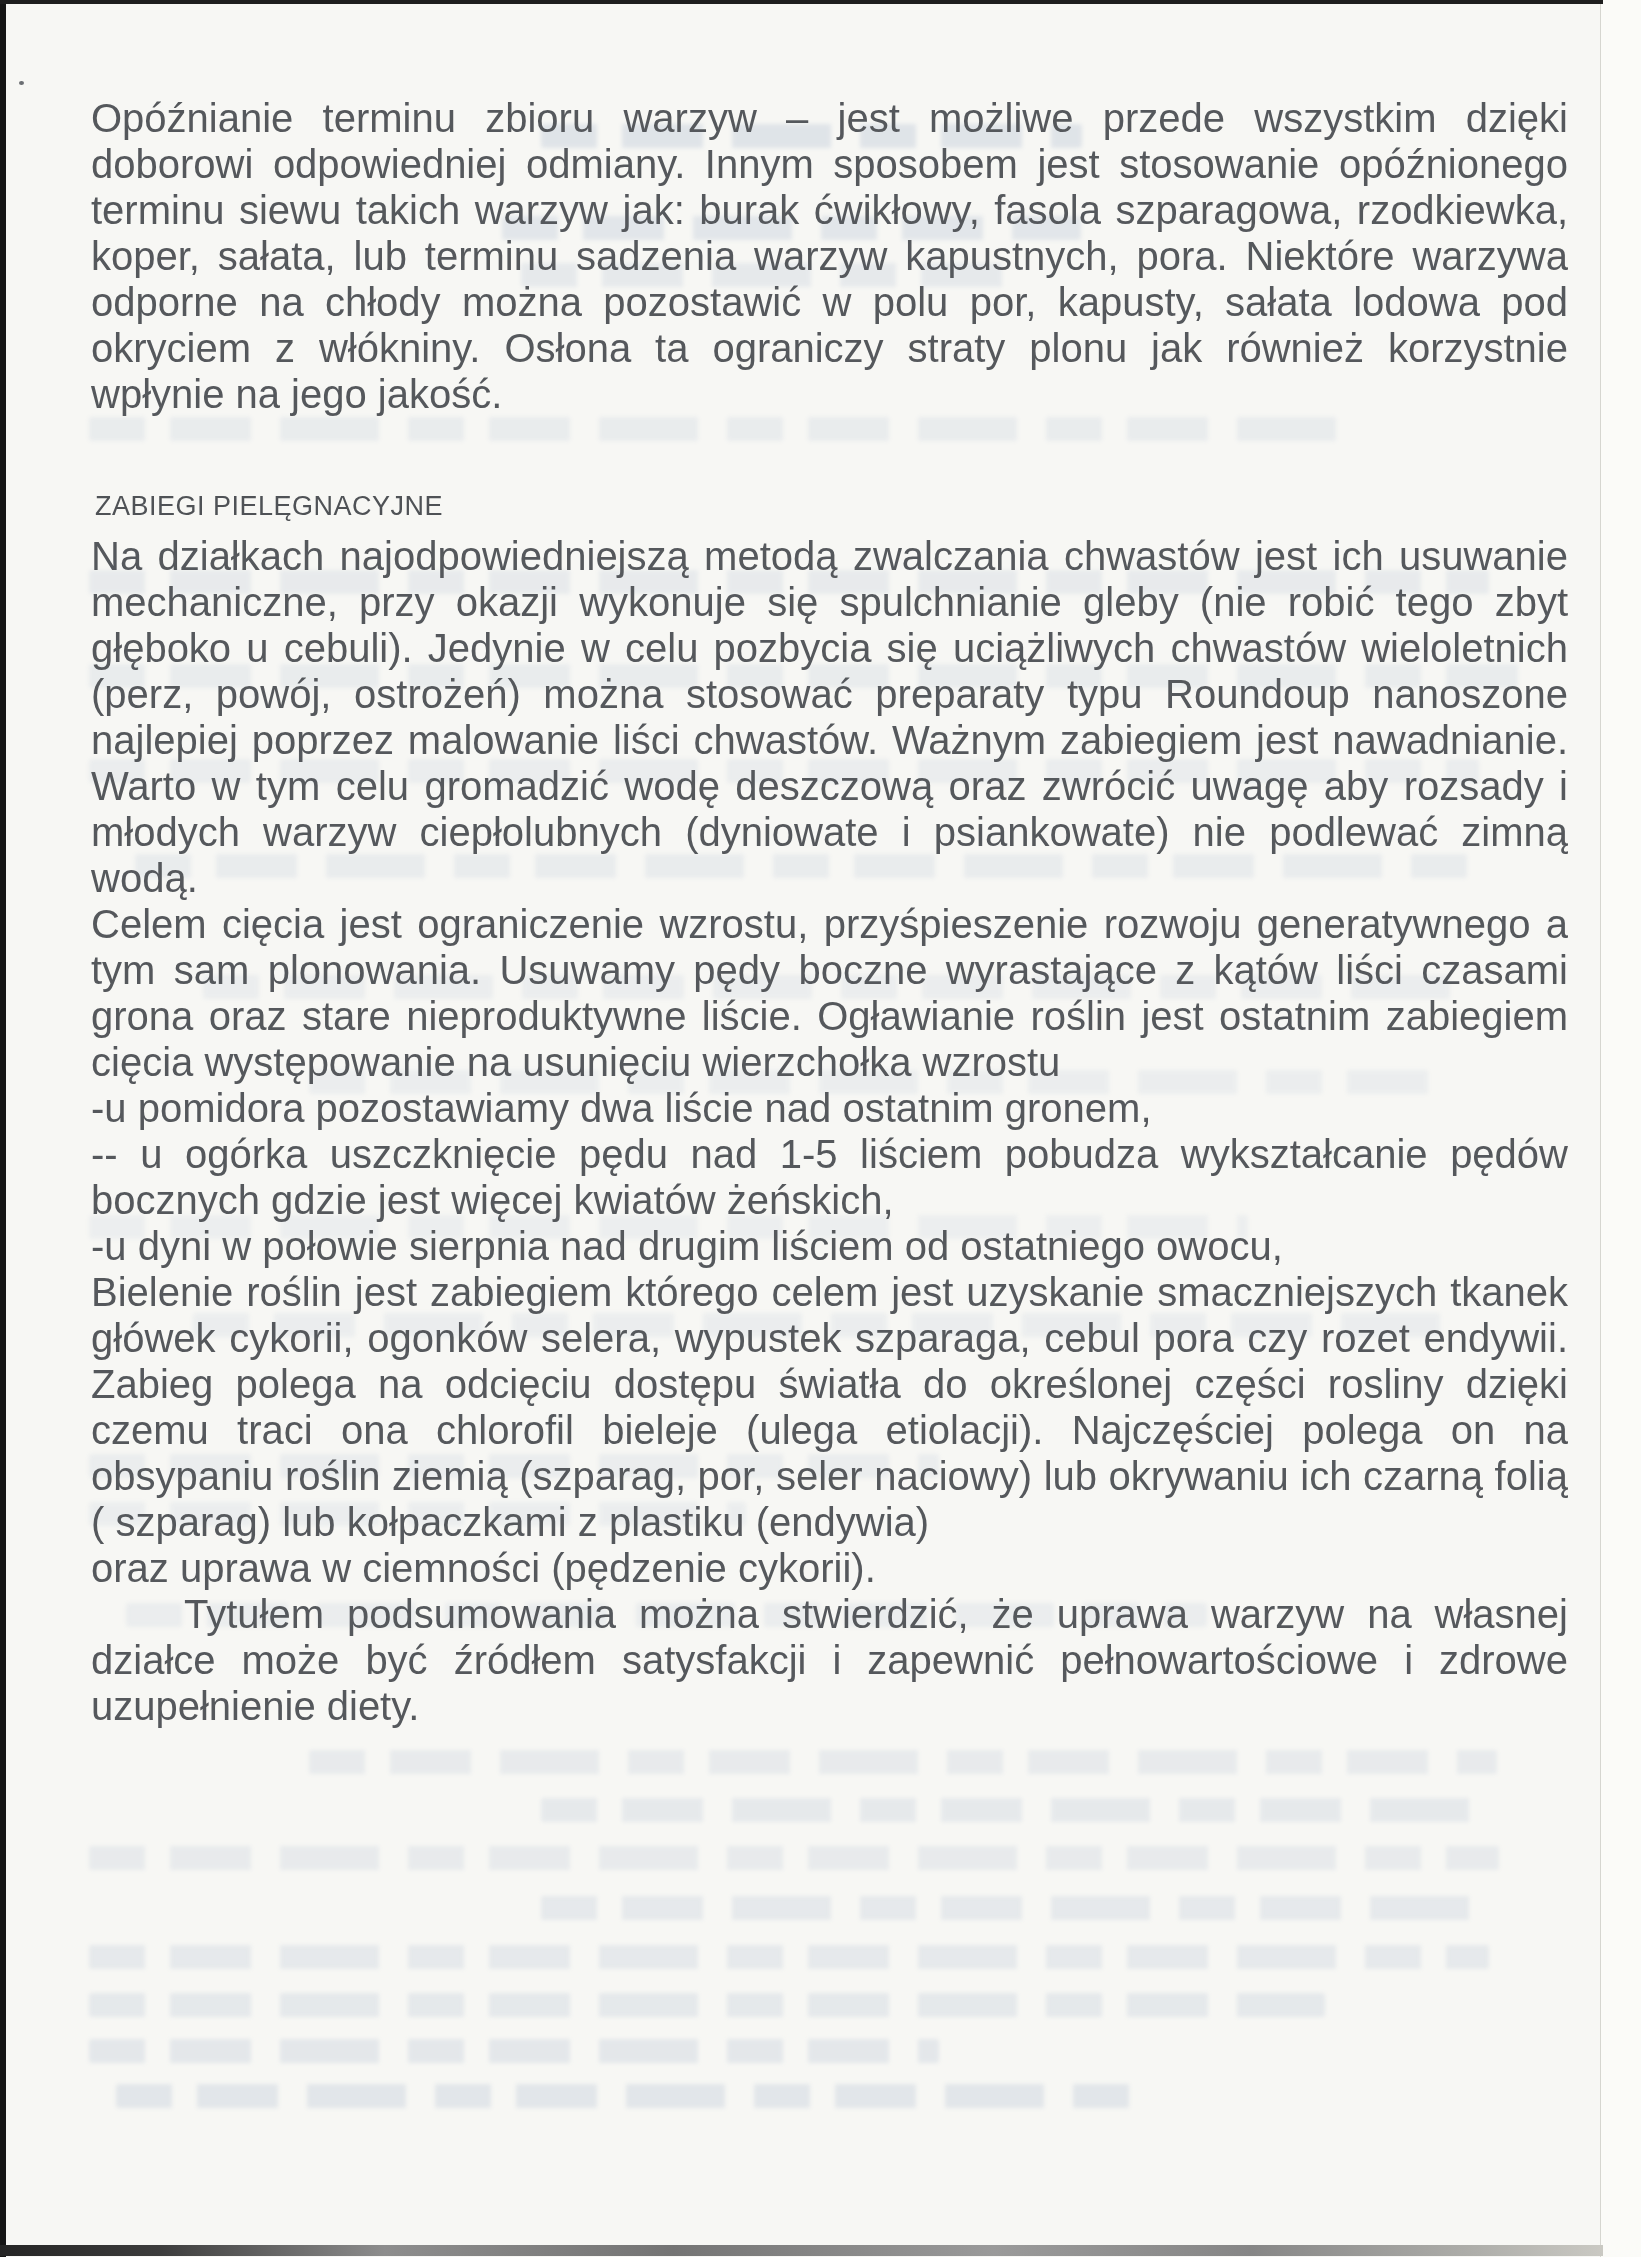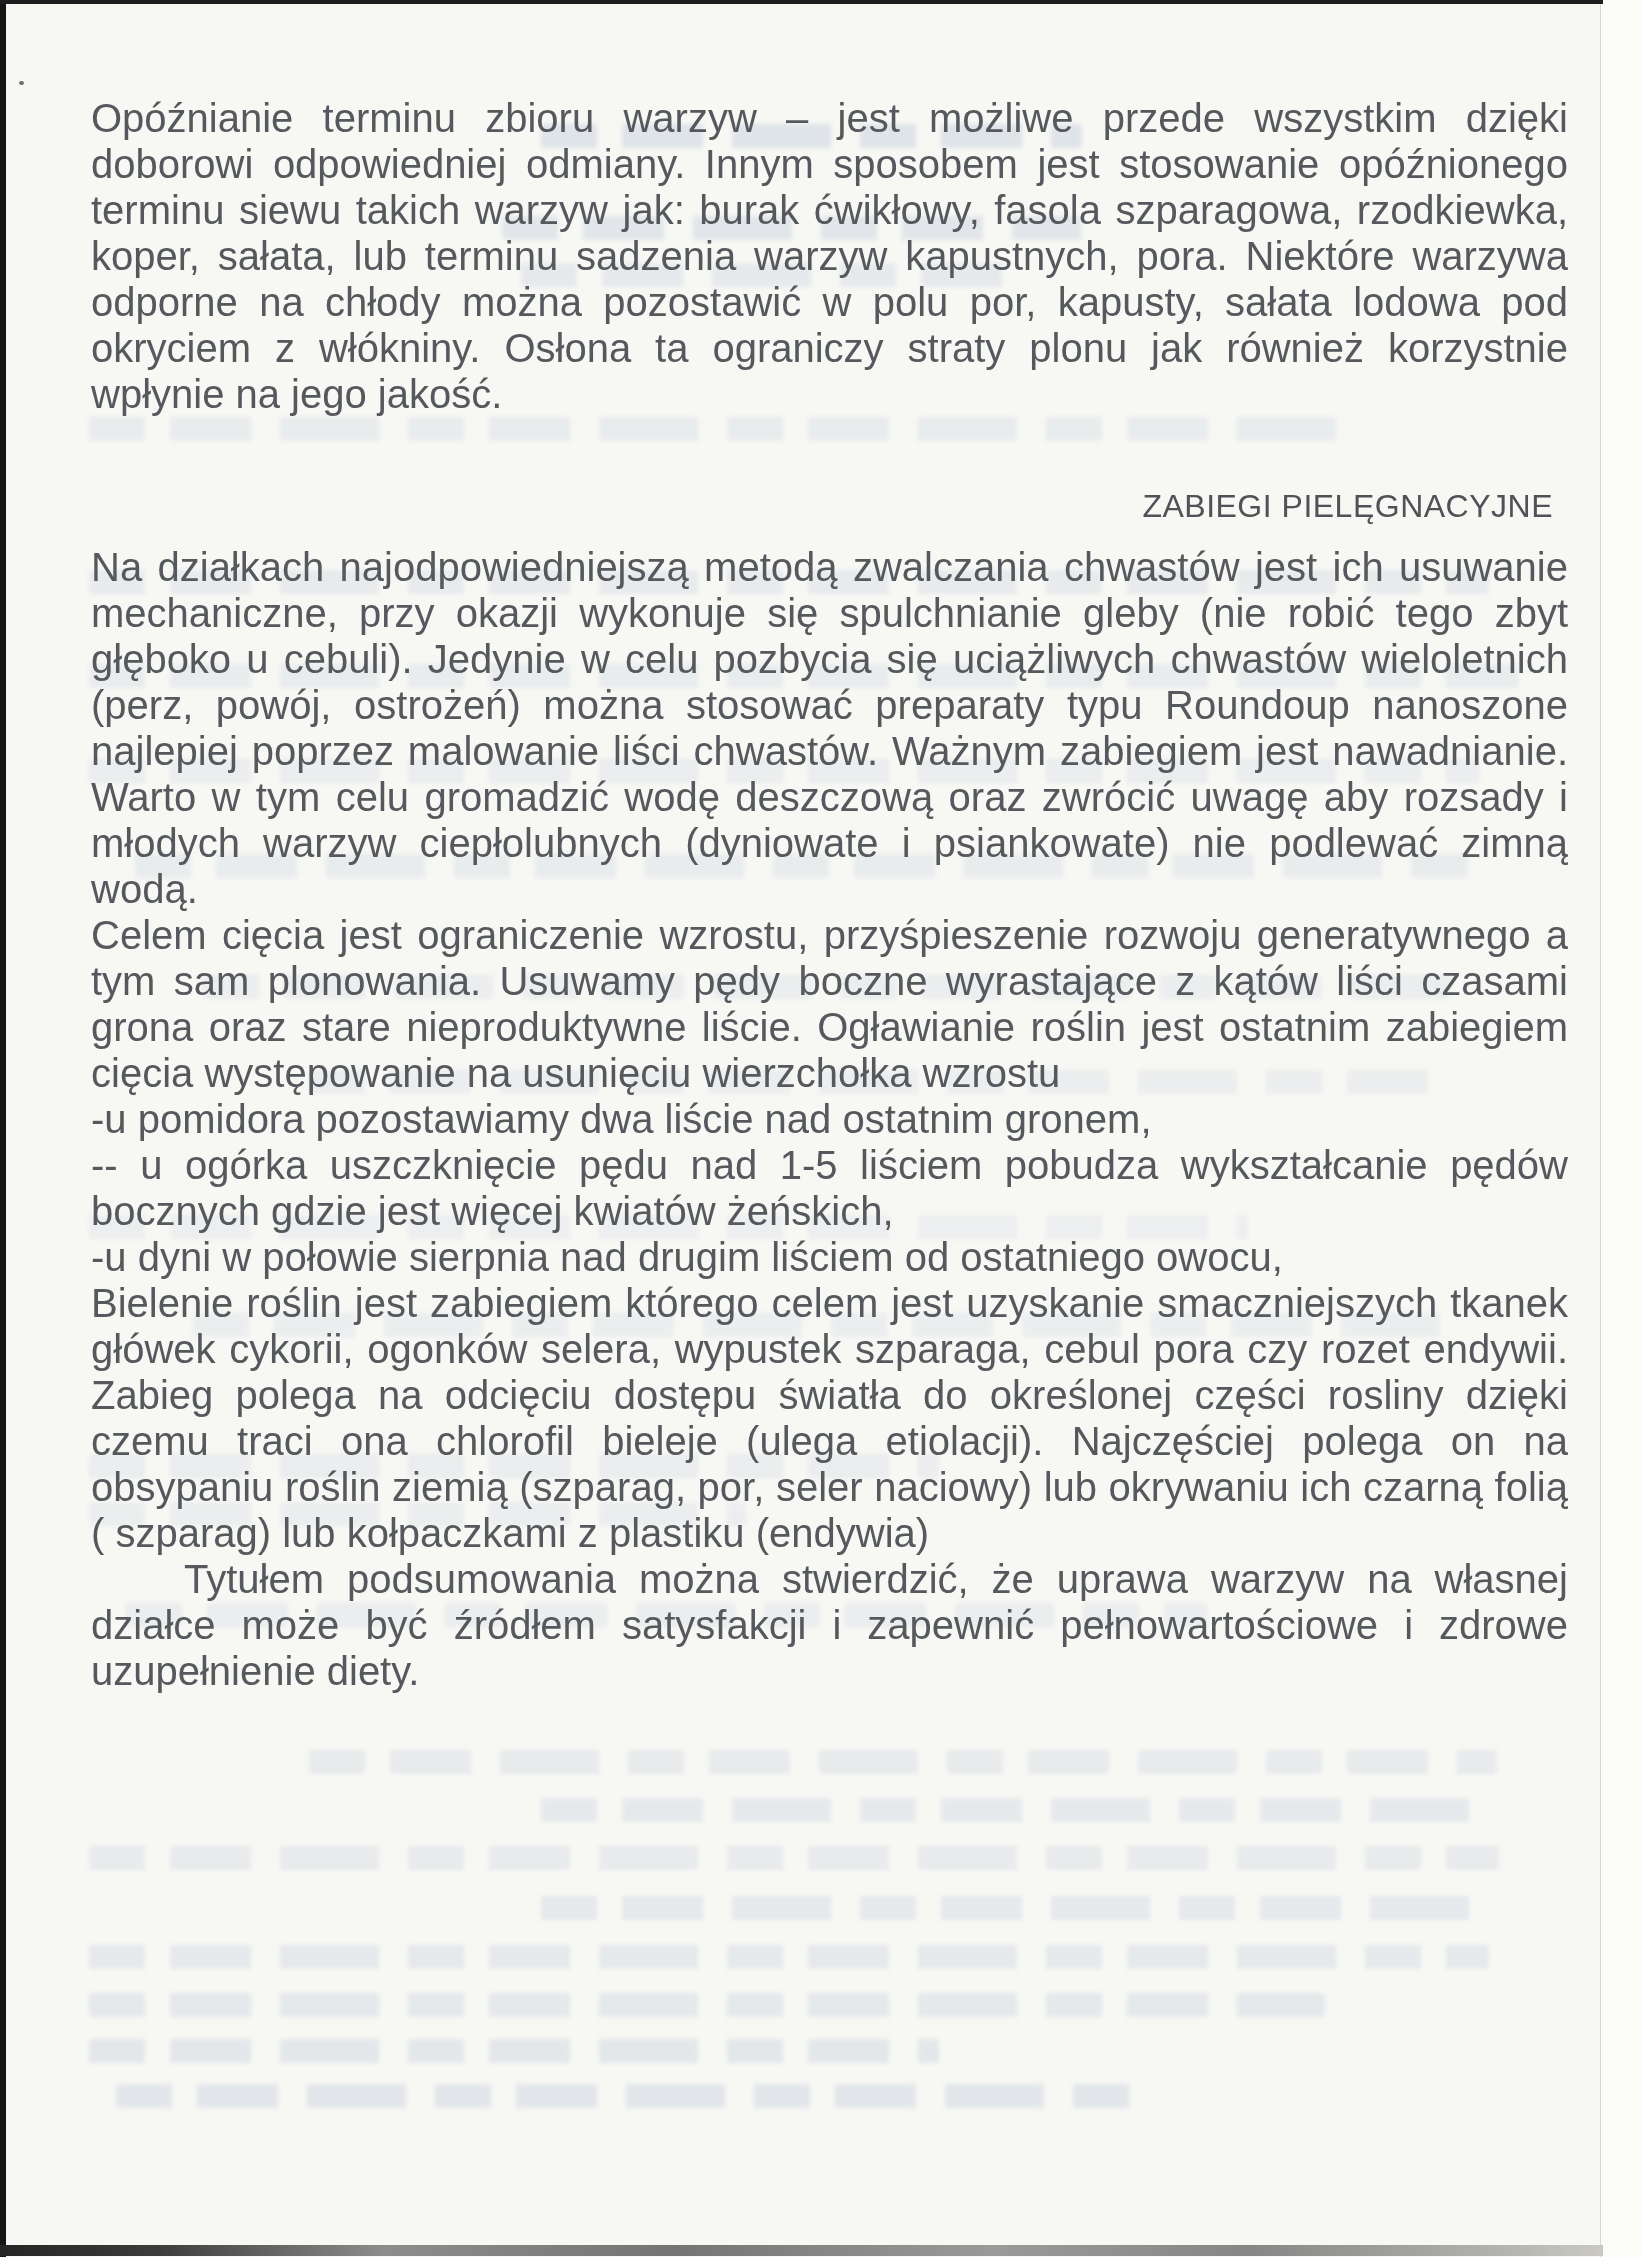--- a/index.html
+++ b/index.html
@@ -28,22 +28,22 @@
       rgba(122,146,182,0) 162px, rgba(122,146,182,0) 191px,
       rgba(122,146,182,.55) 191px, rgba(122,146,182,.55) 290px,
       rgba(122,146,182,0) 290px, rgba(122,146,182,0) 319px);}
 
   .text-block{
     position:absolute;left:91px;top:95px;width:1477px;
     color:#55585c;font-size:40px;line-height:46px;
     text-align:justify;
   }
   .text-block p{margin:0;}
-  .heading{margin:15px;font-size:32px;font-weight:normal;color:#4f5256;
-    margin-top:66px;letter-spacing:0.5px;text-align:right;}
+  .heading{margin:4px;font-size:27px;font-weight:normal;color:#4f5256;
+    margin-top:66px;letter-spacing:0.5px;text-align:left;}
   .indent-first{text-indent:93px;}
 </style>
 </head>
 <body>
 
 <div class="page">
 
   <div class="ghost" style="top:124px;left:541px;width:541px;opacity:.34;"></div>
   <div class="ghost" style="top:216px;left:502px;width:579px;opacity:.30;"></div>
   <div class="ghost" style="top:263px;left:521px;width:502px;opacity:.24;"></div>
@@ -76,20 +76,21 @@
     <p>Na działkach najodpowiedniejszą metodą zwalczania chwastów jest ich usuwanie mechaniczne, przy okazji wykonuje się spulchnianie gleby (nie robić tego zbyt głęboko u cebuli). Jedynie w celu pozbycia się uciążliwych chwastów wieloletnich (perz, powój, ostrożeń) można stosować preparaty typu Roundoup nanoszone najlepiej poprzez malowanie liści chwastów. Ważnym zabiegiem jest nawadnianie. Warto w tym celu gromadzić wodę deszczową oraz zwrócić uwagę aby rozsady i młodych warzyw ciepłolubnych (dyniowate i psiankowate) nie podlewać zimną wodą.</p>
 
 
     <p>Celem cięcia jest ograniczenie wzrostu, przyśpieszenie rozwoju generatywnego a tym sam plonowania. Usuwamy pędy boczne wyrastające z kątów liści czasami grona oraz stare nieproduktywne liście. Ogławianie roślin jest ostatnim zabiegiem cięcia występowanie na usunięciu wierzchołka wzrostu</p>
 
     <p>-u pomidora pozostawiamy dwa liście nad ostatnim gronem,</p>
     <p>-- u ogórka uszczknięcie pędu nad 1-5 liściem pobudza wykształcanie pędów bocznych gdzie jest więcej kwiatów żeńskich,</p>
     <p>-u dyni w połowie sierpnia nad drugim liściem od ostatniego owocu,</p>
 
     <p>Bielenie roślin jest zabiegiem którego celem jest uzyskanie smaczniejszych tkanek główek cykorii, ogonków selera, wypustek szparaga, cebul pora czy rozet endywii. Zabieg polega na odcięciu dostępu światła do określonej części rosliny dzięki czemu traci ona chlorofil bieleje (ulega etiolacji). Najczęściej polega on na obsypaniu roślin ziemią (szparag, por, seler naciowy) lub okrywaniu ich czarną folią ( szparag) lub kołpaczkami z plastiku (endywia)</p>
+    <p>oraz  uprawa w ciemności (pędzenie cykorii).</p>
 
     <p class="indent-first">Tytułem podsumowania można stwierdzić, że uprawa warzyw na własnej działce może być źródłem satysfakcji i zapewnić pełnowartościowe i zdrowe uzupełnienie diety.</p>
   </div>
 
   <div class="scanner-margin"></div>
   <div class="edge-left"></div>
   <div class="edge-top"></div>
   <div class="edge-bottom"></div>
   <div class="speck"></div>
 </div>

